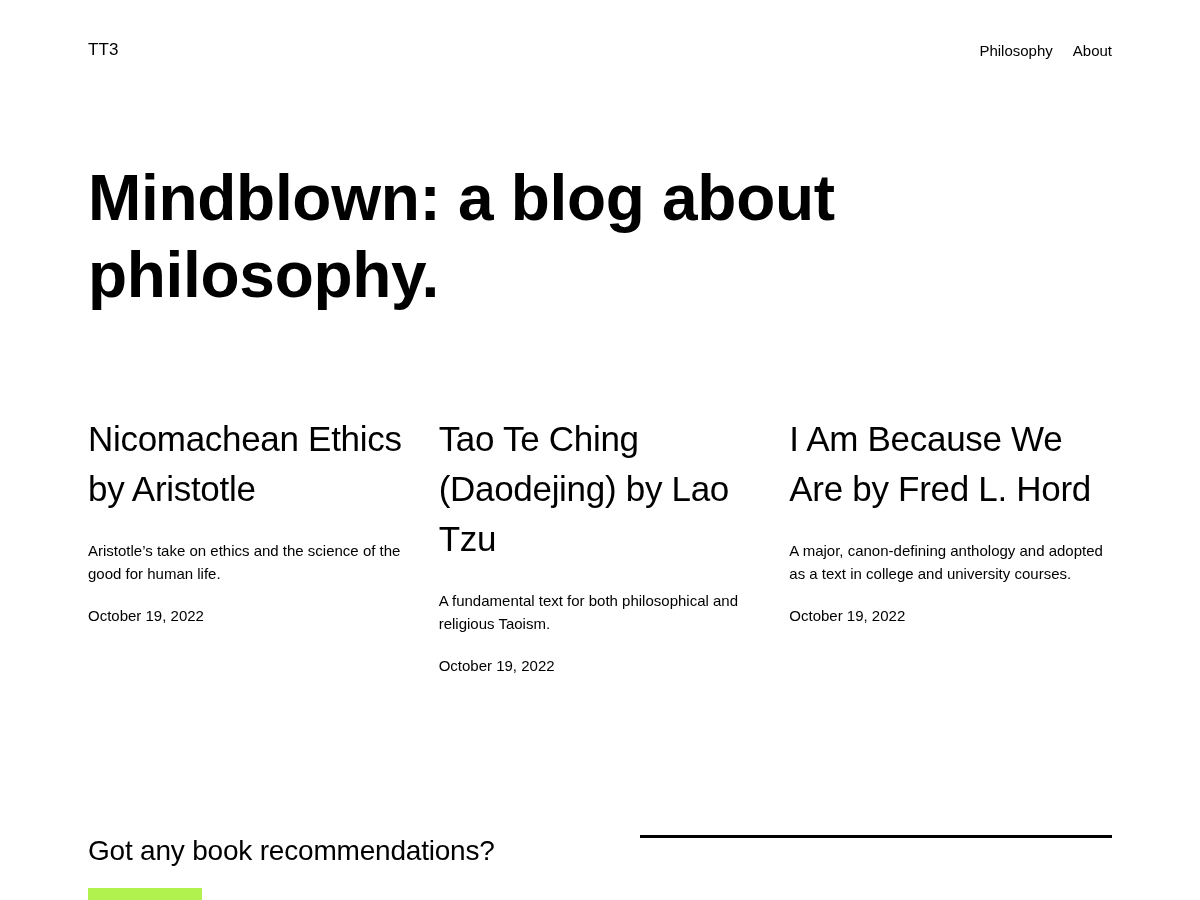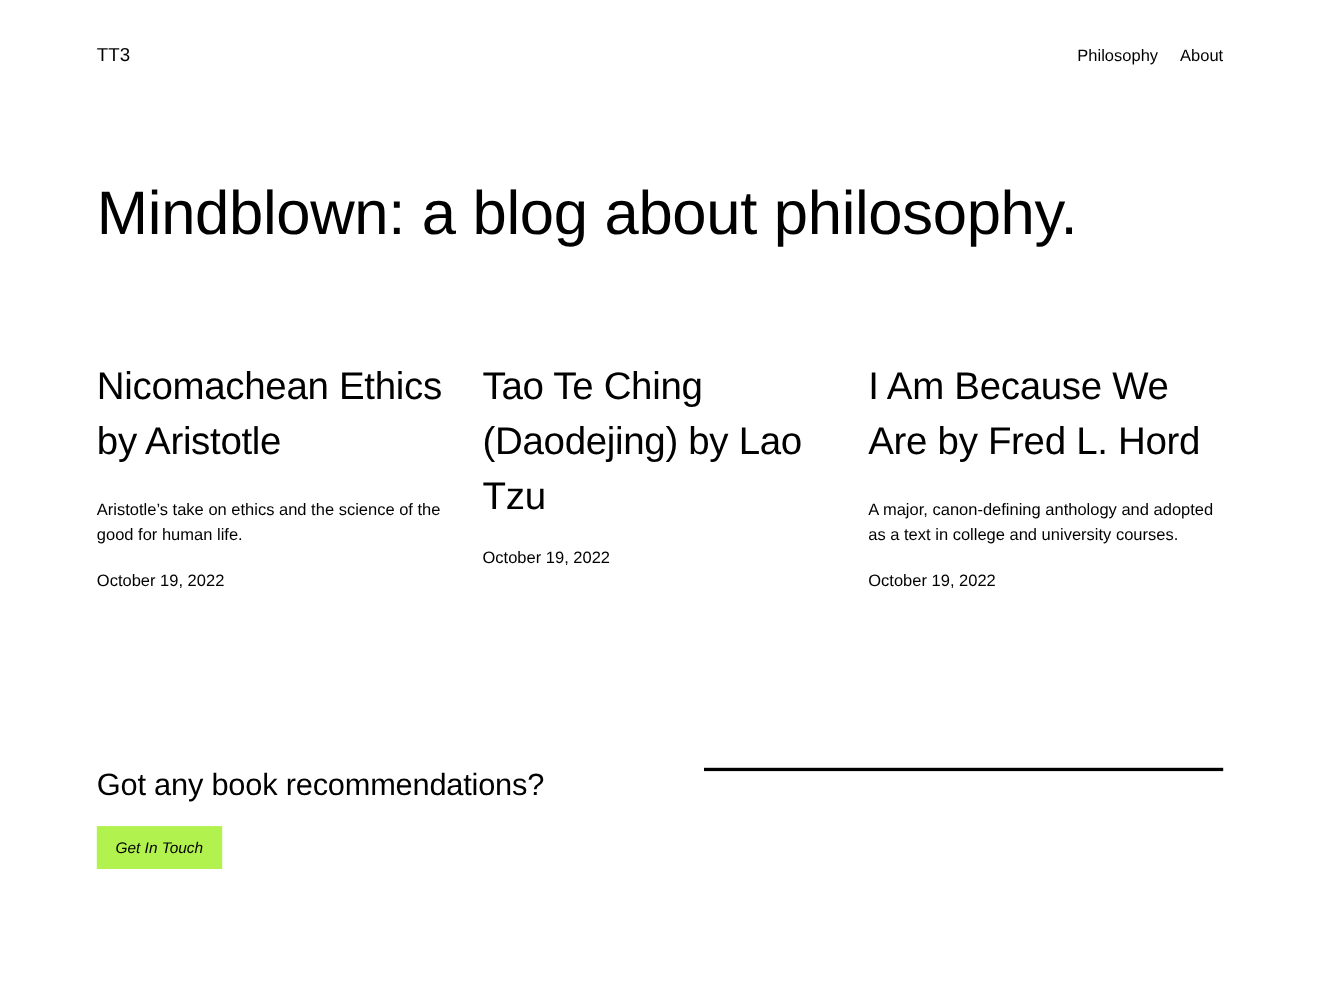--- a/index.html
+++ b/index.html
@@ -32,22 +32,22 @@
   .primary-nav { display: flex; gap: 20px; }
   .primary-nav a {
     font-size: 15px;
     color: #000;
     text-decoration: none;
   }
 
   
   .hero-heading {
     margin: 100px 0 0 0;
-    font-size: 56px;
-    font-weight: 400;
+    font-size: 64px;
+    font-weight: 700;
     line-height: 1.2;
     letter-spacing: -0.3px;
   }
 
   
   .posts-grid {
     margin-top: 100px;
     display: grid;
     grid-template-columns: repeat(3, 1fr);
     column-gap: 28px;
@@ -130,20 +130,21 @@
           <a href="#">Nicomachean Ethics by Aristotle</a>
         </h2>
         <p class="post-excerpt">Aristotle’s take on ethics and the science of the good for human life.</p>
         <div class="post-date">October 19, 2022</div>
       </article>
 
       <article class="post-card">
         <h2 class="post-title">
           <a href="#">Tao Te Ching (Daodejing) by Lao Tzu</a>
         </h2>
+        <p class="post-excerpt">A fundamental text for both philosophical and religious Taoism.</p>
         <div class="post-date">October 19, 2022</div>
       </article>
 
       <article class="post-card">
         <h2 class="post-title">
           <a href="#">I Am Because We Are by Fred L. Hord</a>
         </h2>
         <p class="post-excerpt">A major, canon-defining anthology and adopted as a text in college and university courses.</p>
         <div class="post-date">October 19, 2022</div>
       </article>

